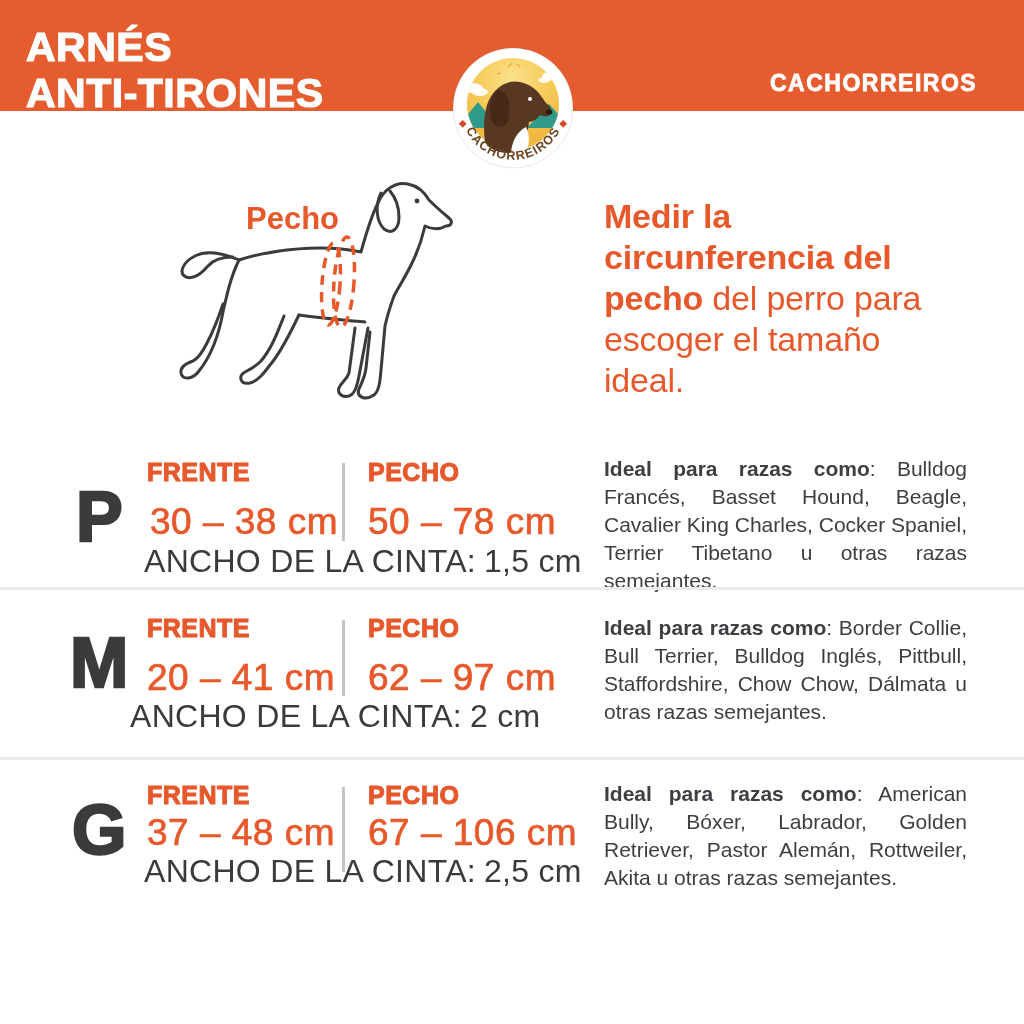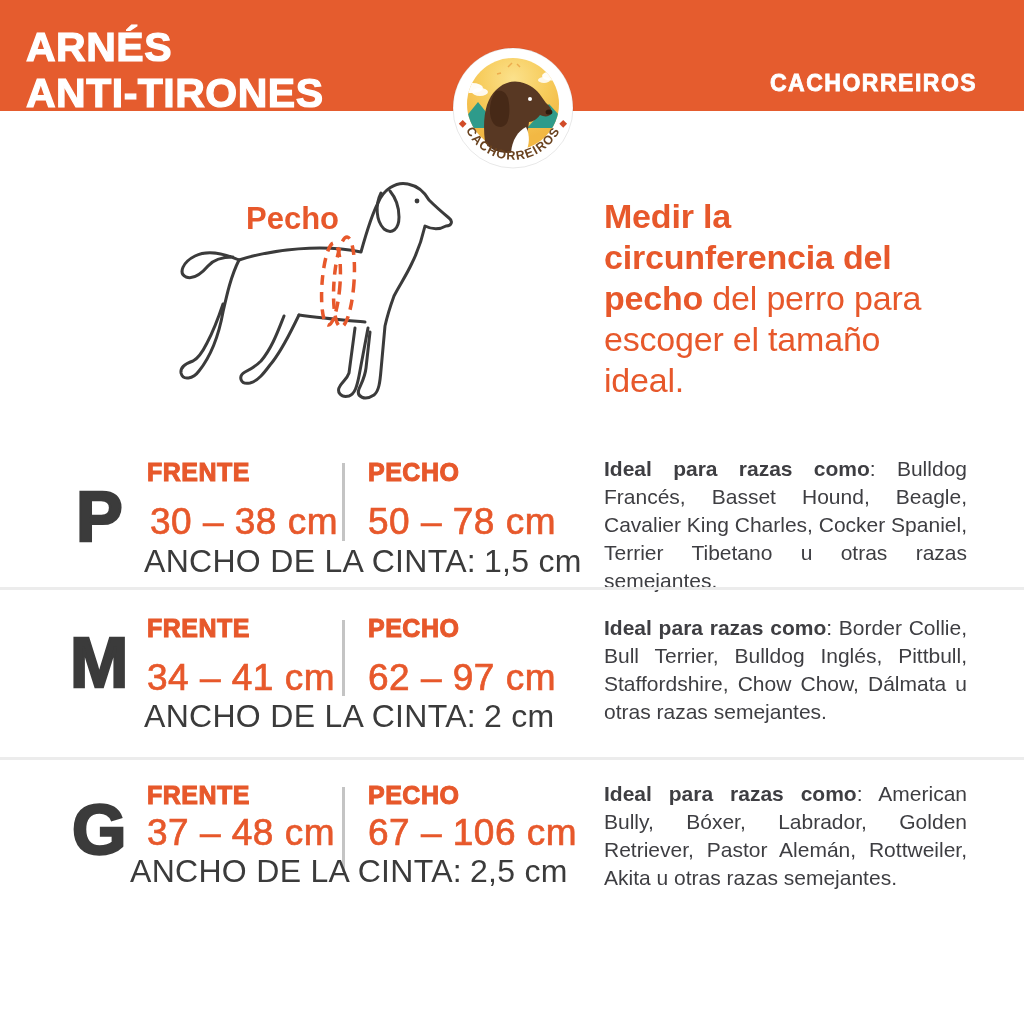--- a/index.html
+++ b/index.html
@@ -139,32 +139,32 @@
     <p class="breeds" style="left:604px;top:455px;"><b>Ideal para razas como</b><span>: Bulldog Francés, Basset Hound, Beagle, Cavalier King Charles, Cocker Spaniel, Terrier Tibetano u otras razas semejantes.</span></p>
   </div>
 
   <div class="hdiv" style="top:587px;"></div>
 
   <div>
     <div class="size-letter" style="left:70px;top:628px;">M</div>
     <div class="col-head" style="left:147px;top:612px;">FRENTE</div>
     <div class="vdiv" style="left:342px;top:620px;height:76px;"></div>
     <div class="col-head" style="left:368px;top:612px;">PECHO</div>
-    <div class="col-range" style="left:147px;top:659px;">34 – 41 cm</div>
+    <div class="col-range" style="left:147px;top:659px;">20 – 41 cm</div>
     <div class="col-range" style="left:368px;top:659px;">62 – 97 cm</div>
-    <div class="strap" style="left:144px;top:701px;"><span>ANCHO DE LA CINTA:</span><span class="val">2 cm</span></div>
+    <div class="strap" style="left:130px;top:701px;"><span>ANCHO DE LA CINTA:</span><span class="val">2 cm</span></div>
     <p class="breeds" style="left:604px;top:614px;"><b>Ideal para razas como</b><span>: Border Collie, Bull Terrier, Bulldog Inglés, Pittbull, Staffordshire, Chow Chow, Dálmata u otras razas semejantes.</span></p>
   </div>
 
   <div class="hdiv" style="top:757px;"></div>
 
   <div>
     <div class="size-letter" style="left:72px;top:795px;">G</div>
     <div class="col-head" style="left:147px;top:779px;">FRENTE</div>
     <div class="vdiv" style="left:342px;top:787px;height:85px;"></div>
     <div class="col-head" style="left:368px;top:779px;">PECHO</div>
     <div class="col-range" style="left:147px;top:814px;">37 – 48 cm</div>
     <div class="col-range" style="left:368px;top:814px;">67 – 106 cm</div>
-    <div class="strap" style="left:130px;top:856px;"><span>ANCHO DE LA CINTA:</span><span class="val">2,5 cm</span></div>
+    <div class="strap" style="left:144px;top:856px;"><span>ANCHO DE LA CINTA:</span><span class="val">2,5 cm</span></div>
     <p class="breeds" style="left:604px;top:780px;"><b>Ideal para razas como</b><span>: American Bully, Bóxer, Labrador, Golden Retriever, Pastor Alemán, Rottweiler, Akita u otras razas semejantes.</span></p>
   </div>
 
 </div>
 
 </body></html>

